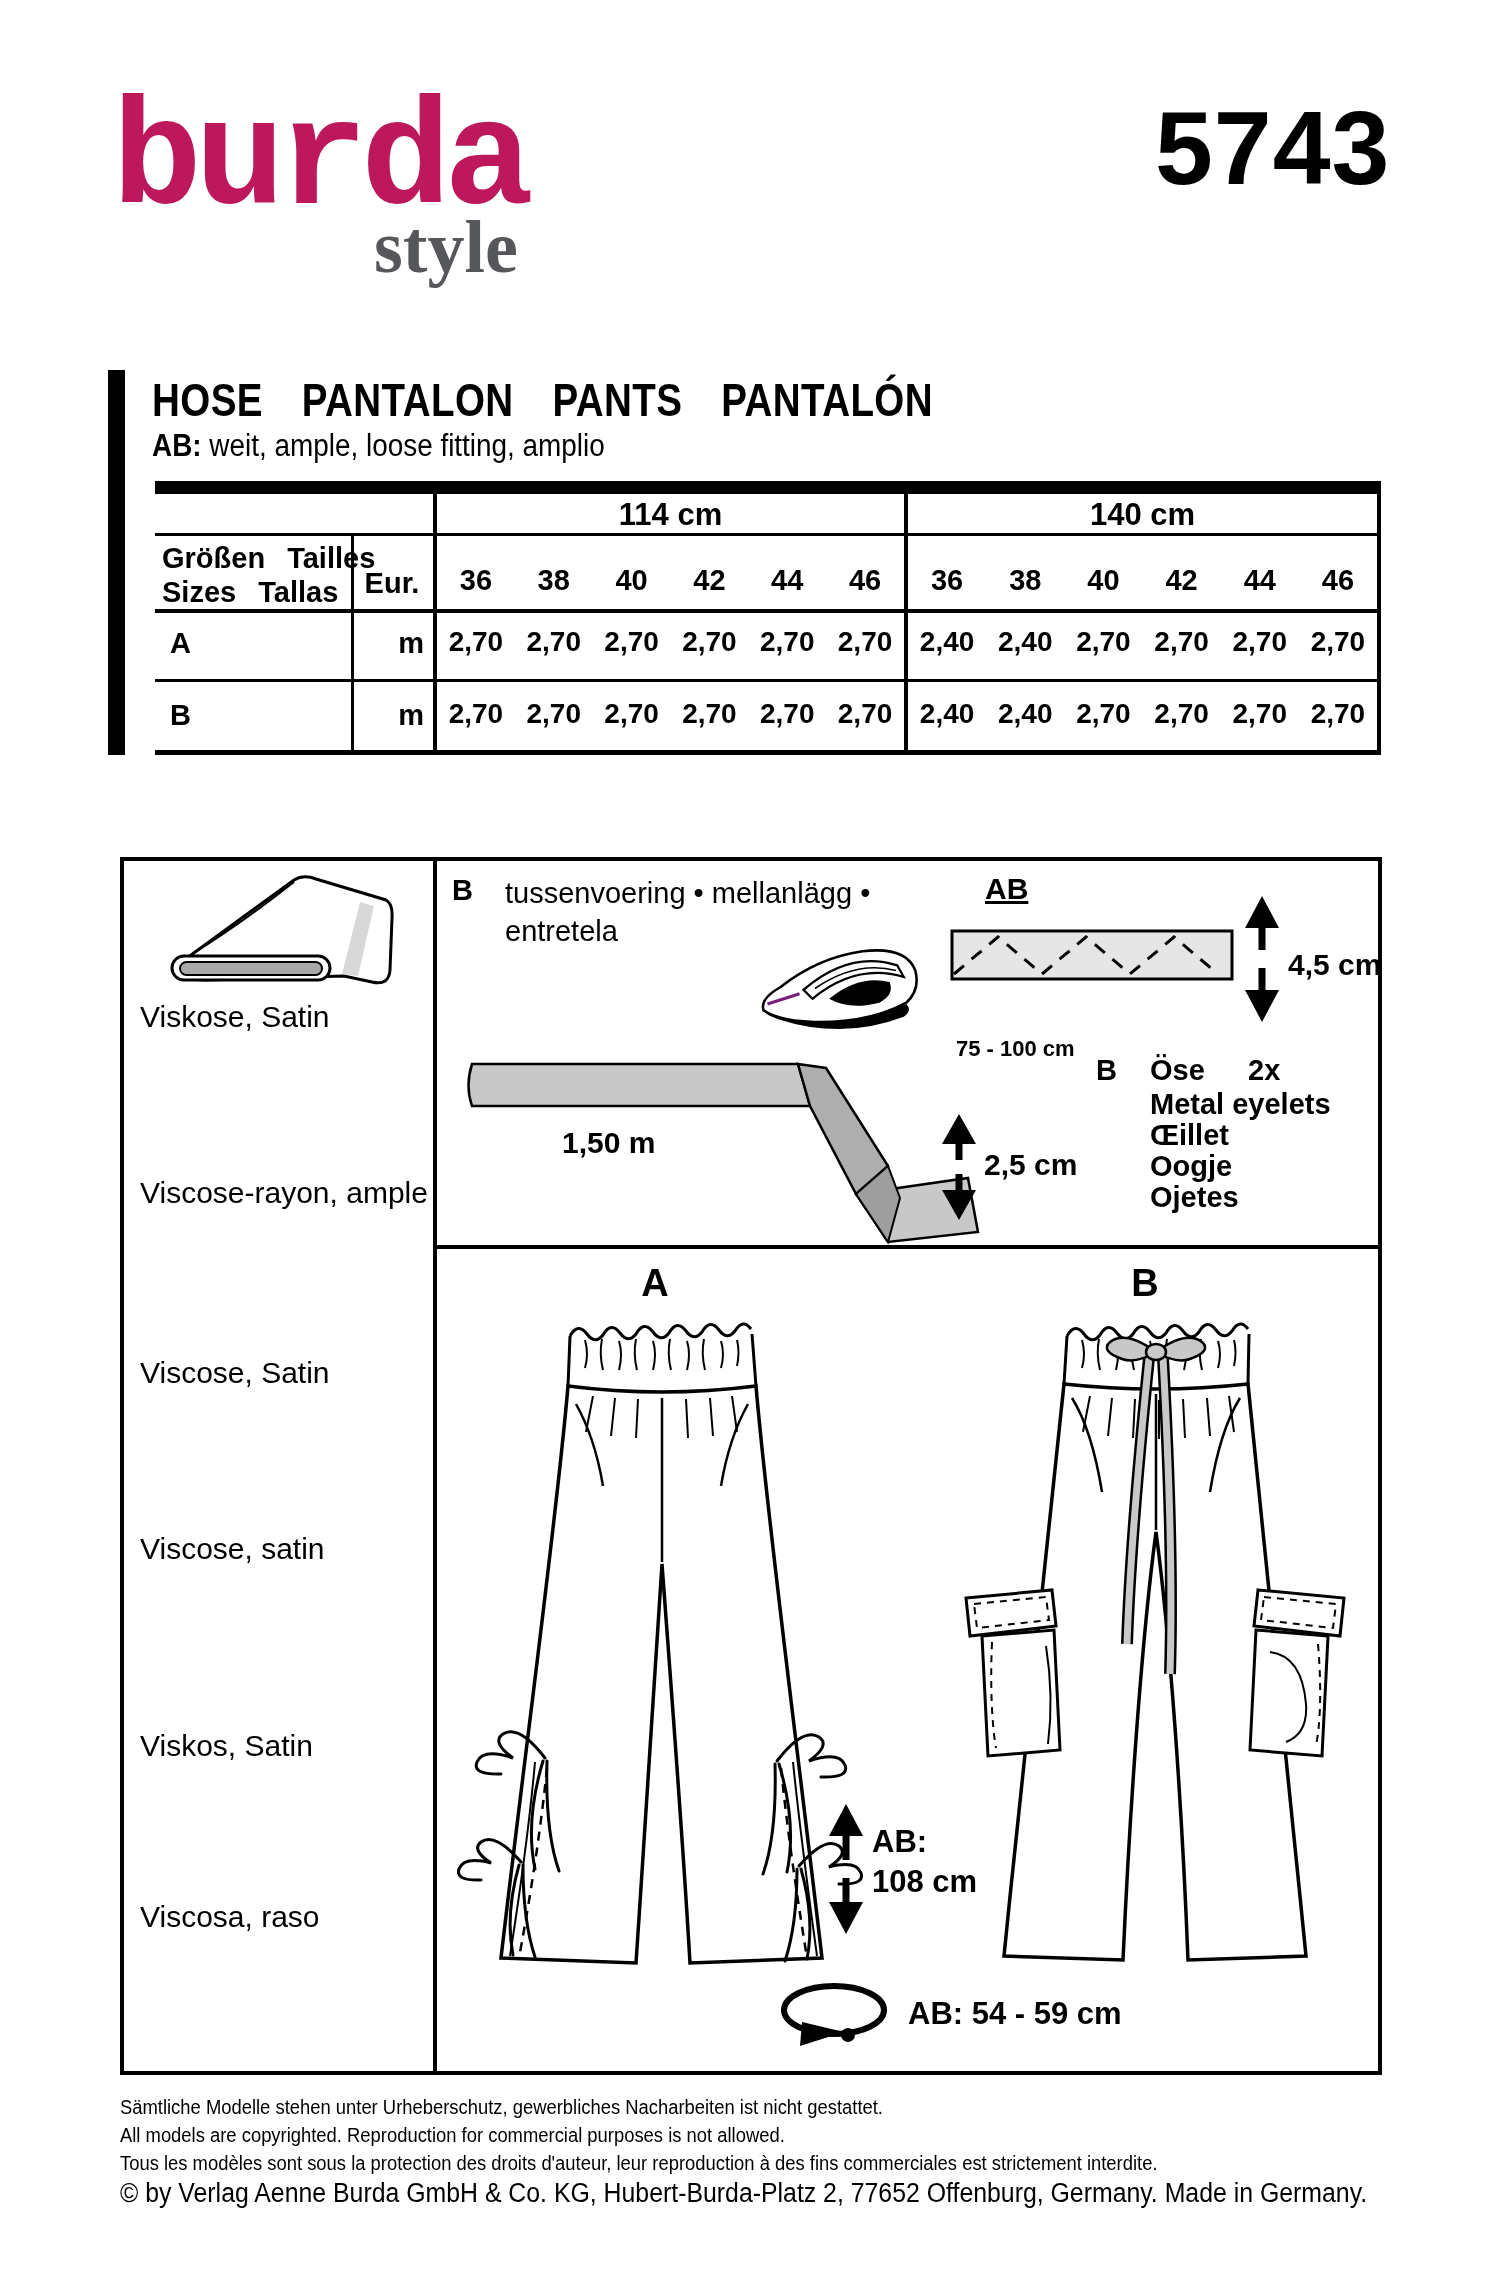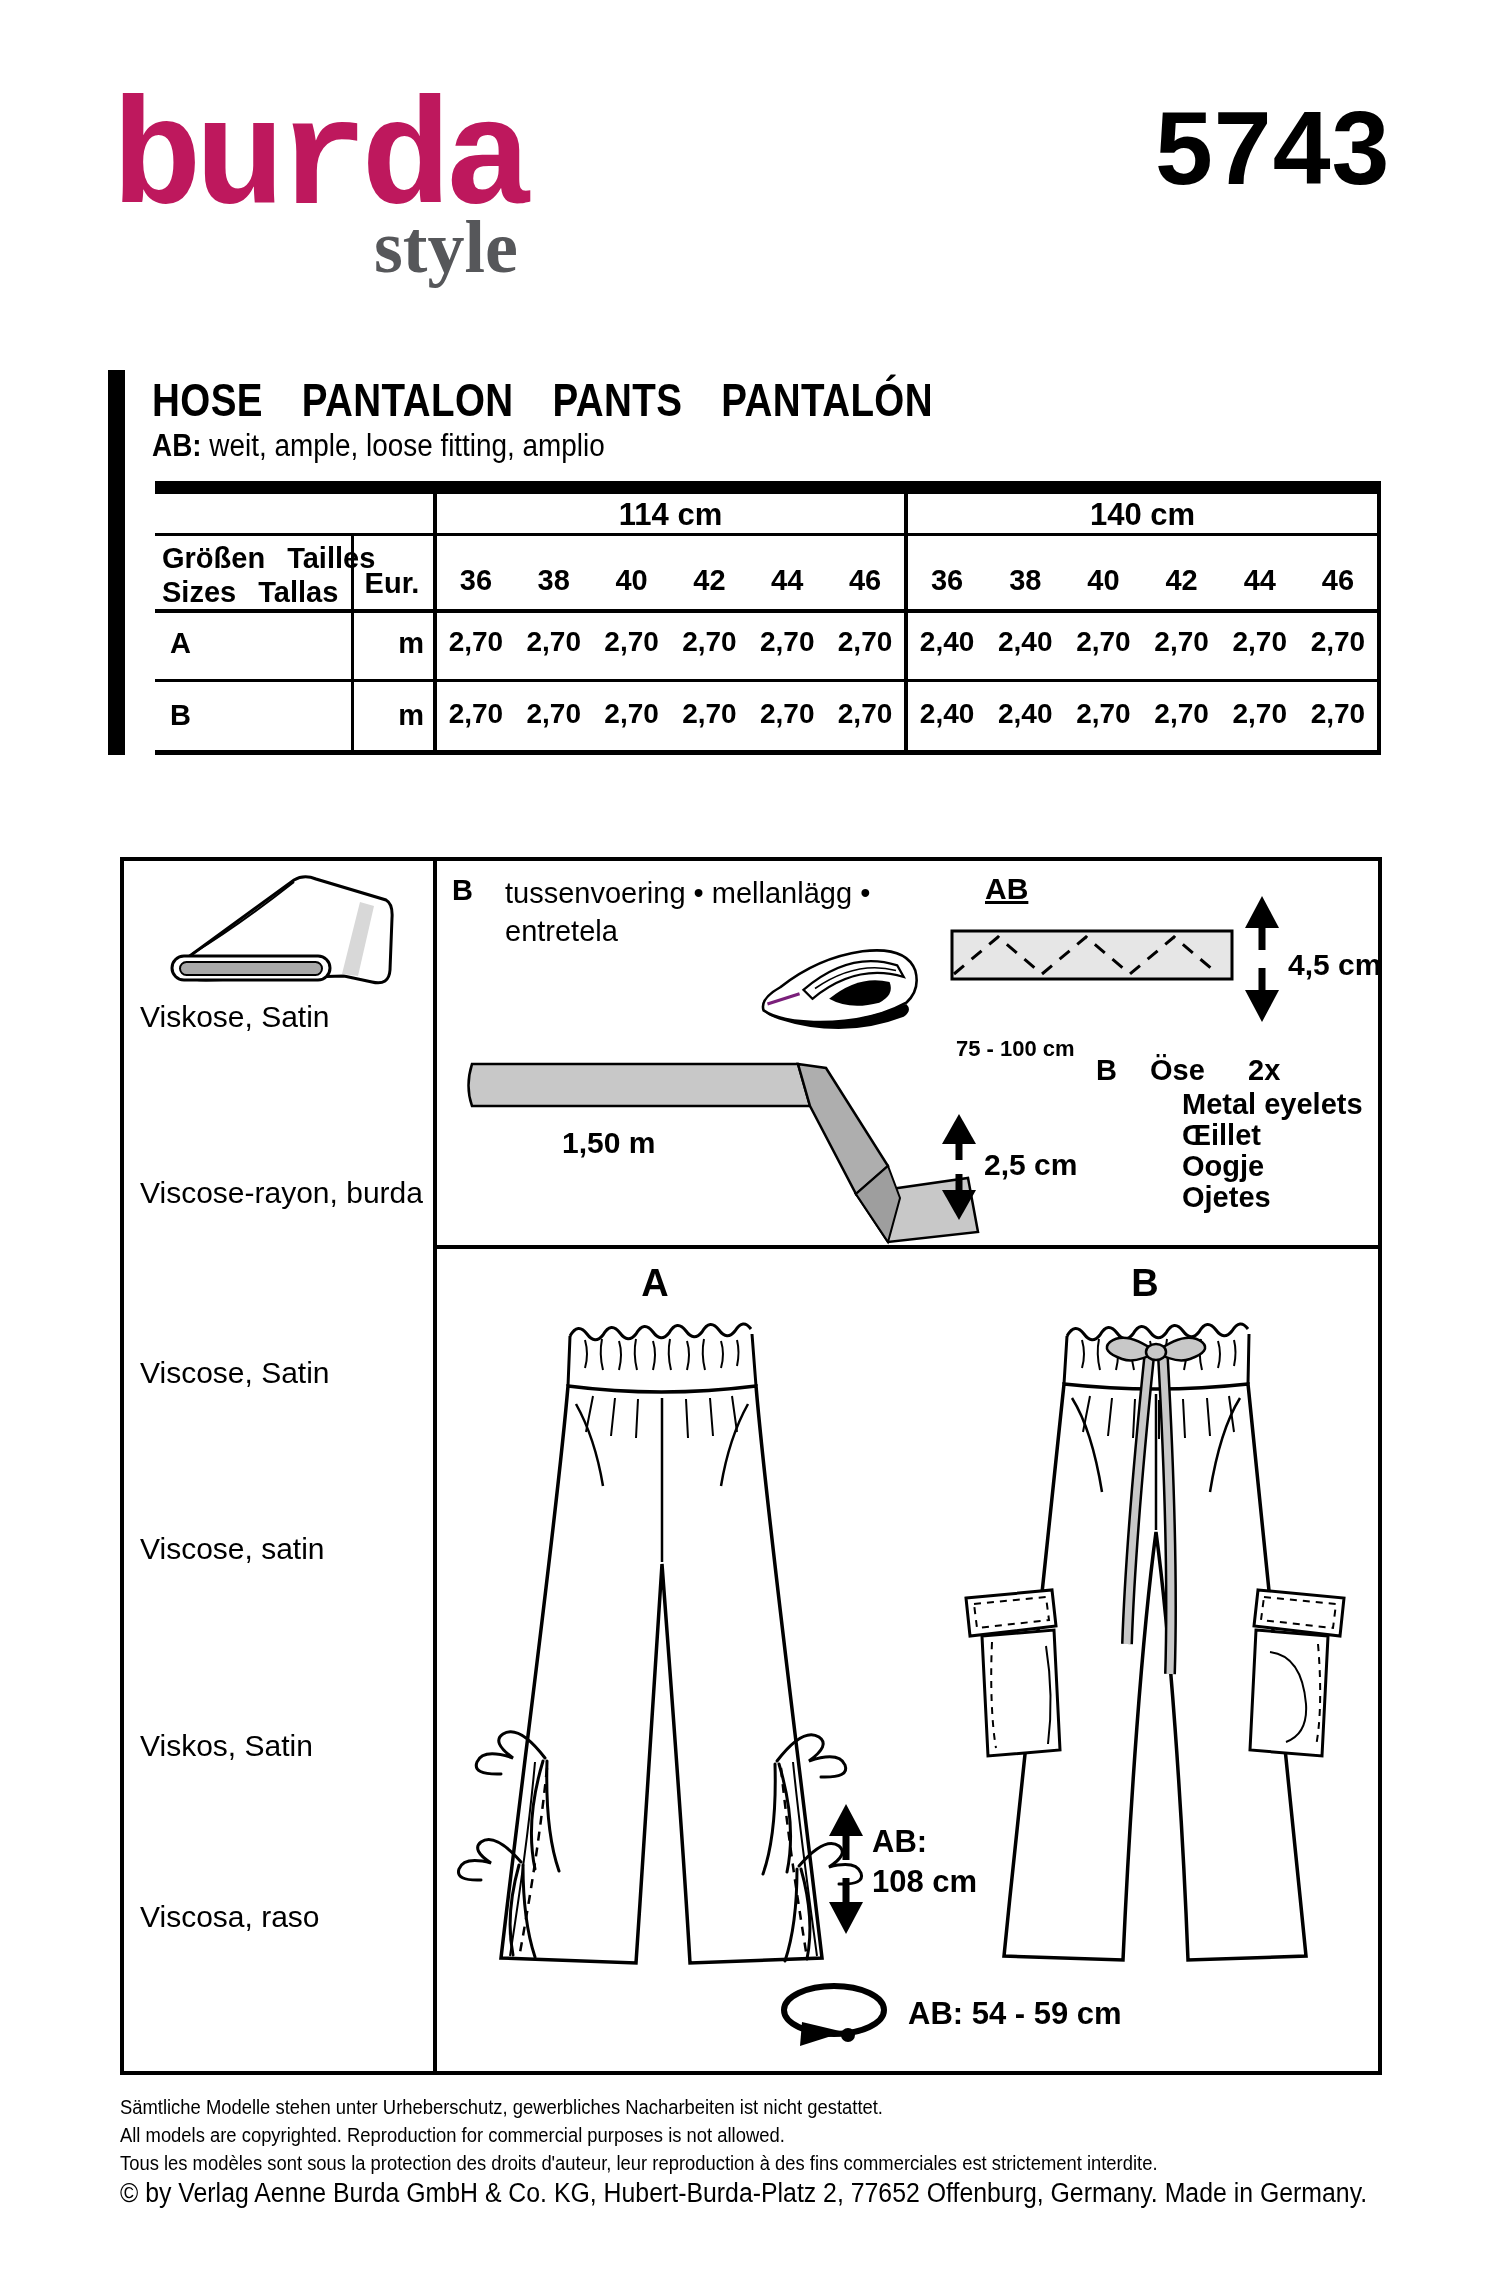--- a/index.html
+++ b/index.html
@@ -111,21 +111,21 @@
 
   <svg class="abs" style="left:146px;top:868px;" width="265" height="140" viewBox="0 0 265 140">
     <path d="M30,98 L148,12 Q158,6 170,11 L240,32 Q247,36 246,50 L244,102 Q243,118 226,114 L198,108 L60,112 Q32,112 30,98 Z" fill="#fff" stroke="#000" stroke-width="3"></path>
     <path d="M214,34 L196,106 L212,108 L228,38 Z" fill="#d8d8d8" stroke="none"></path>
     <path d="M148,14 Q92,58 46,86" fill="none" stroke="#000" stroke-width="2"></path>
     <rect x="26" y="88" width="158" height="24" rx="12" fill="#fff" stroke="#000" stroke-width="3"></rect>
     <rect x="34" y="94" width="142" height="13" rx="6.5" fill="#a9a9a9" stroke="#000" stroke-width="2"></rect>
   </svg>
 
   <div class="fab" style="top:1000px;">Viskose, Satin</div>
-  <div class="fab" style="top:1176px;">Viscose-rayon, burda</div>
+  <div class="fab" style="top:1176px;">Viscose-rayon, ample</div>
   <div class="fab" style="top:1356px;">Viscose, Satin</div>
   <div class="fab" style="top:1532px;">Viscose, satin</div>
   <div class="fab" style="top:1710px;margin-top:19px;">Viskos, Satin</div>
   <div class="fab" style="top:1900px;">Viscosa, raso</div>
 
   <div class="abs b" style="left:452px;top:874px;font-size:29px;">B</div>
   <div class="abs" style="left:505px;top:874px;font-size:29px;line-height:38px;">
     <div>tussenvoering • mellanlägg •</div>
     <div>entretela</div>
   </div>
@@ -167,21 +167,21 @@
     <polygon points="19,0 36,30 2,30" fill="#000"></polygon>
     <rect x="15.5" y="26" width="7" height="20" fill="#000"></rect>
     <rect x="15.5" y="60" width="7" height="20" fill="#000"></rect>
     <polygon points="19,106 36,76 2,76" fill="#000"></polygon>
   </svg>
   <div class="abs b" style="left:984px;top:1148px;font-size:30px;">2,5 cm</div>
 
   <div class="abs b" style="left:1096px;top:1054px;font-size:29px;">B</div>
   <div class="abs b" style="left:1150px;top:1054px;font-size:29px;">Öse</div>
   <div class="abs b" style="left:1248px;top:1054px;font-size:29px;">2x</div>
-  <div class="abs b" style="left:1150px;top:1089px;font-size:29px;line-height:31px;margin-left:32px;">
+  <div class="abs b" style="left:1150px;top:1089px;font-size:29px;line-height:31px;">
     <div>Metal eyelets</div>
     <div>Œillet</div>
     <div>Oogje</div>
     <div>Ojetes</div>
   </div>
 
   <div class="abs b" style="left:630px;top:1262px;width:50px;text-align:center;font-size:38px;">A</div>
   <div class="abs b" style="left:1120px;top:1262px;width:50px;text-align:center;font-size:38px;">B</div>
 
   <svg class="abs" style="left:455px;top:1306px;" width="450" height="660" viewBox="0 0 450 660">

